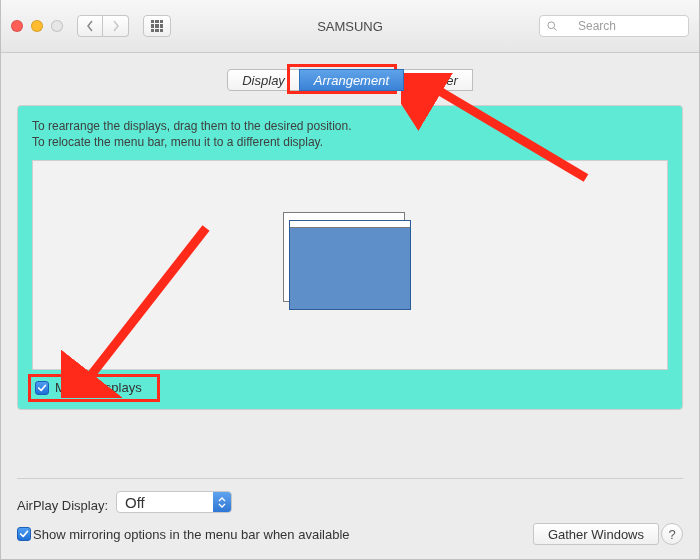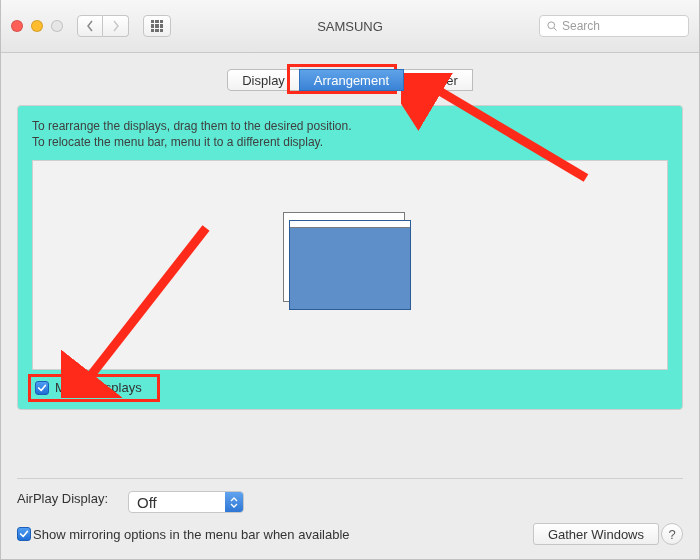--- a/index.html
+++ b/index.html
@@ -65,21 +65,21 @@
       color: #4a4a4a;
       pointer-events: none;
     }
     .search-wrap {
       margin-left: auto;
       width: 150px; height: 22px;
       background: #fff;
       border: 1px solid #cfcfcf;
       border-radius: 4px;
       display: flex; align-items: center;
-      padding: 0 6px; gap: 4px;
+      padding: 0 6px; gap: 20px;
       color: #9e9e9e;
       position: relative;
       z-index: 1;
     }
     .search-wrap input {
       border: none; outline: none; width: 100%; font-size: 12px; background: transparent; color: #333;
     }
     .search-wrap input::placeholder { color: #9e9e9e; }
     .magnify { width:12px; height:12px; flex-shrink:0; }
     
@@ -91,20 +91,21 @@
       flex-direction: column;
     }
     .tabs-row {
       display: flex;
       justify-content: center;
       margin-bottom: 14px;
     }
     .seg {
       display: flex;
       border-radius: 0;
+      font-style: italic;
     }
     .seg .tab {
       height: 22px;
       padding: 0 14px;
       background: linear-gradient(#ffffff,#f3f3f3);
       border: 1px solid #bdbdbd;
       display: flex; align-items: center;
       font-size: 13px;
       cursor: pointer;
       margin-left: -1px;
@@ -175,21 +176,21 @@
     }
     .mac-check svg { width: 10px; height: 10px; }
     
     .bottom {
       margin-top: auto;
       padding-top: 6px;
     }
     .sep {
       height: 1px; background: #cfcfcf; margin: 6px 0 12px 0;
     }
-    .row { display: flex; align-items: flex-start; gap: 20px; margin-bottom: 10px; }
+    .row { display: flex; align-items: flex-end; gap: 8px; margin-bottom: 10px; }
     .row .lbl { font-size: 13px; color: #333; }
     .select {
       width: 116px; height: 22px;
       background: #fff;
       border: 1px solid #c7c7c7;
       border-radius: 4px;
       display: flex; align-items: center;
       font-size: 15px;
       overflow: hidden;
     }

